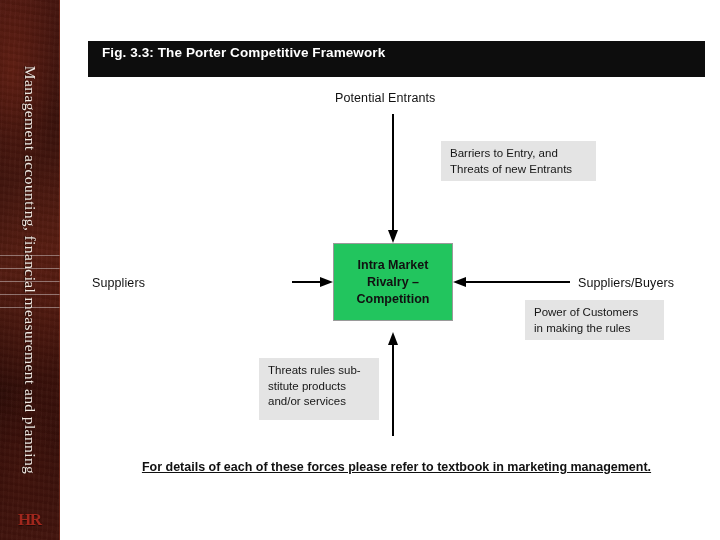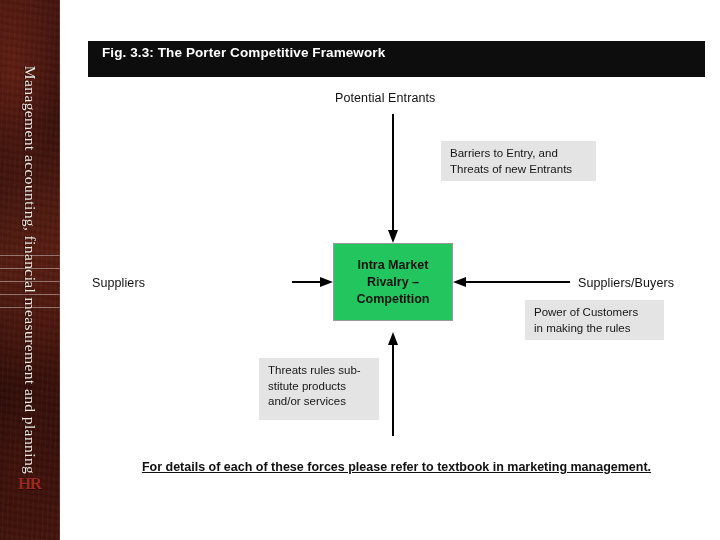--- a/index.html
+++ b/index.html
@@ -59,21 +59,21 @@
     color: #efe7e0;
     font-family: "Liberation Serif", serif;
     font-size: 15.5px;
     letter-spacing: .4px;
     white-space: nowrap;
     text-shadow: 0 1px 1px rgba(0,0,0,.7);
   }
   #sidebar-logo {
     position: absolute;
     left: 18px;
-    top: 474px;
+    top: 510px;
     color: #a0271d;
     font-family: "Liberation Serif", serif;
     font-size: 17px;
     font-weight: bold;
     letter-spacing: -1.5px;
     text-shadow: 0 1px 1px rgba(0,0,0,.6);
   }
   #sidebar-edge {
     position: absolute;
     left: 59px; top: 0;

